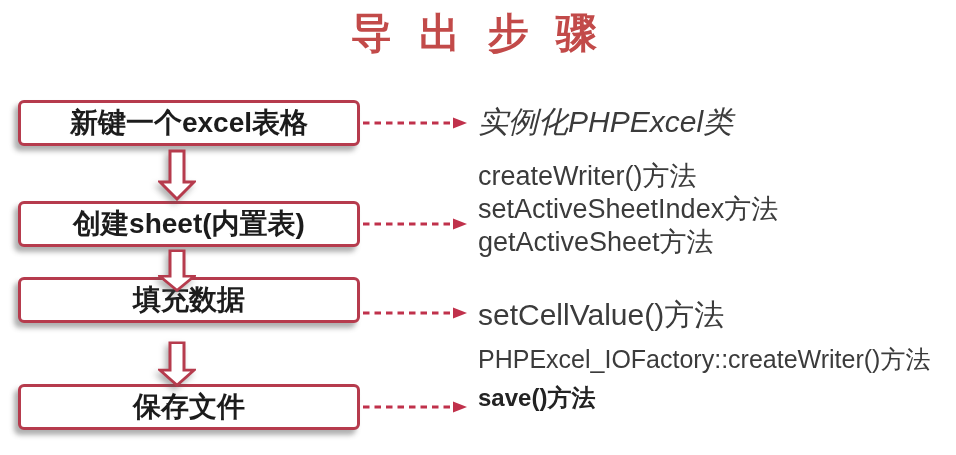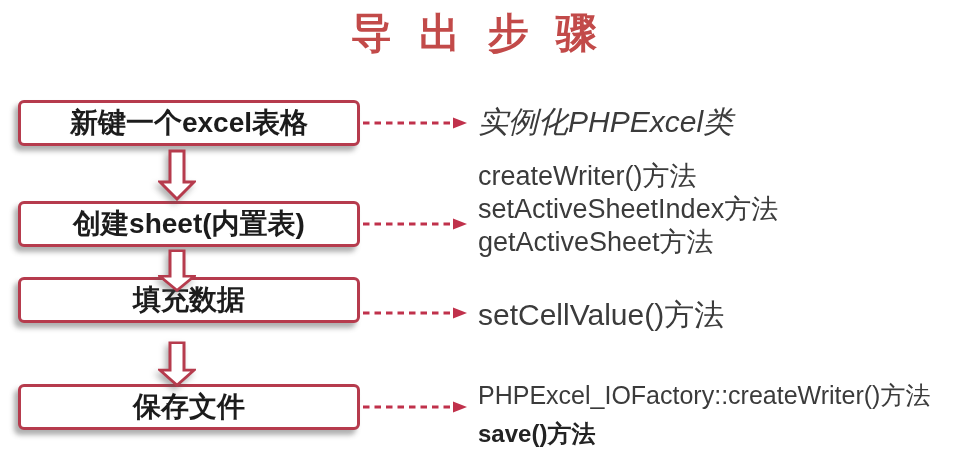--- a/index.html
+++ b/index.html
@@ -35,21 +35,21 @@
   }
   .dashed-arrow{position:absolute;left:360px;width:110px;height:14px;}
   .desc{
     position:absolute;left:478px;color:#3b3b3b;
   }
   .desc-line{white-space:nowrap;line-height:1.22;}
   .d1{top:104px;font-size:30px;font-style:italic;}
   .d2{top:160px;font-size:27px;}
   .d2 .desc-line{line-height:33px;}
   .d3{top:297px;font-size:30px;}
-  .d4{top:380px;font-size:25px;}
+  .d4{top:344px;font-size:25px;}
   .d4 .desc-line-bold{
     font-size:24px;font-weight:bold;color:#232323;margin-top:8px;
   }
 </style>
 </head>
 <body>
 
 <div class="stage">
 
   <h1 class="page-title">导 出 步 骤</h1>

